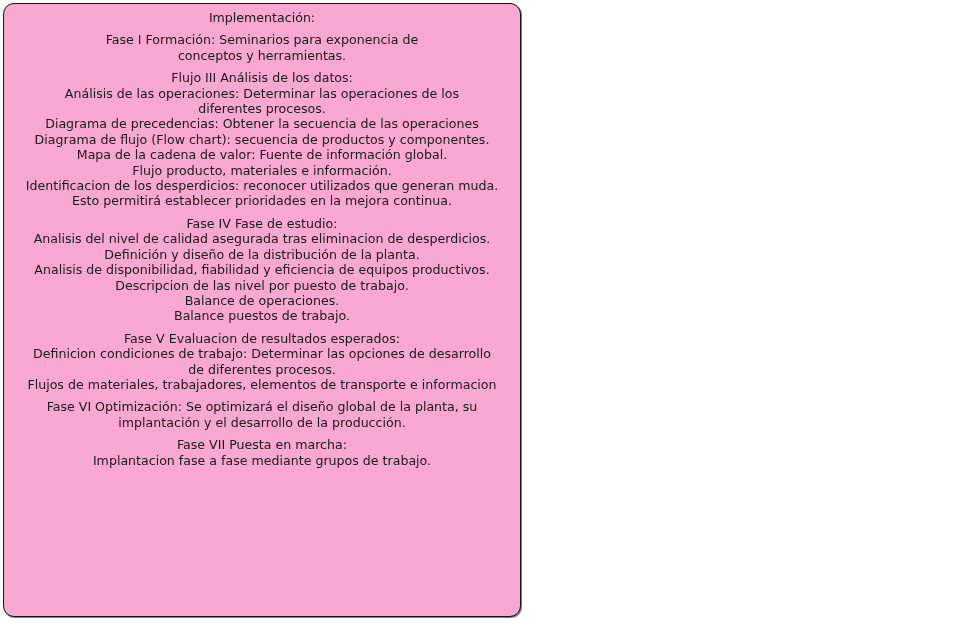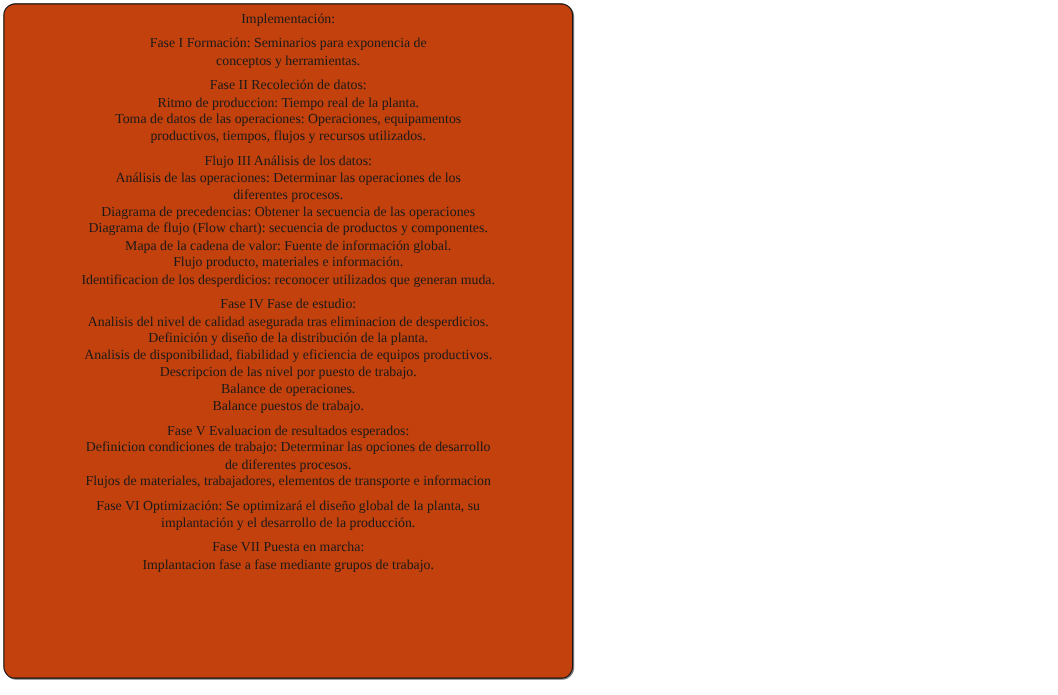--- a/index.html
+++ b/index.html
@@ -17,27 +17,26 @@
     background: #ffffff;
     overflow: hidden;
   }
   .panel {
     position: absolute;
     left: 3px;
     top: 3px;
     width: 518px;
     height: 614px;
     box-sizing: border-box;
-    background: #c2410c;
+    background: #f9a8d4;
     border: 1.5px solid #141414;
     border-radius: 11px;
     box-shadow: 1px 1px 0 rgba(20,20,20,0.55);
     padding: 6px 5px 0 5px;
     overflow: hidden;
-    font-family: Liberation Serif, serif;
   }
   .line {
     font-size: 12.6px;
     line-height: 15.4px;
     color: #1a1a1a;
     text-align: center;
     white-space: normal;
   }
   .section {
     margin-top: 7px; 
@@ -49,36 +48,31 @@
 <div class="page">
   <div class="panel">
 
     <div class="line">Implementación:</div>
 
     <div class="section">
       <div class="line">Fase I Formación: Seminarios para exponencia de</div>
       <div class="line">conceptos y herramientas.</div>
     </div>
 
-    <div class="section">
-      <div class="line">Fase II Recoleción de datos:</div>
-      <div class="line">Ritmo de produccion: Tiempo real de la planta.</div>
-      <div class="line">Toma de datos de las operaciones: Operaciones, equipamentos</div>
-      <div class="line">productivos, tiempos, flujos y recursos utilizados.</div>
-    </div>
 
     <div class="section">
       <div class="line">Flujo III Análisis de los datos:</div>
       <div class="line">Análisis de las operaciones: Determinar las operaciones de los</div>
       <div class="line">diferentes procesos.</div>
       <div class="line">Diagrama de precedencias: Obtener la secuencia de las operaciones</div>
       <div class="line">Diagrama de flujo (Flow chart): secuencia de productos y componentes.</div>
       <div class="line">Mapa de la cadena de valor: Fuente de información global.</div>
       <div class="line">Flujo producto, materiales e información.</div>
       <div class="line">Identificacion de los desperdicios: reconocer utilizados que generan muda.</div>
+      <div class="line">Esto permitirá establecer prioridades en la mejora continua.</div>
     </div>
 
     <div class="section">
       <div class="line">Fase IV Fase de estudio:</div>
       <div class="line">Analisis del nivel de calidad asegurada tras eliminacion de desperdicios.</div>
       <div class="line">Definición y diseño de la distribución de la planta.</div>
       <div class="line">Analisis de disponibilidad, fiabilidad y eficiencia de equipos productivos.</div>
       <div class="line">Descripcion de las nivel por puesto de trabajo.</div>
       <div class="line">Balance de operaciones.</div>
       <div class="line">Balance puestos de trabajo.</div>

